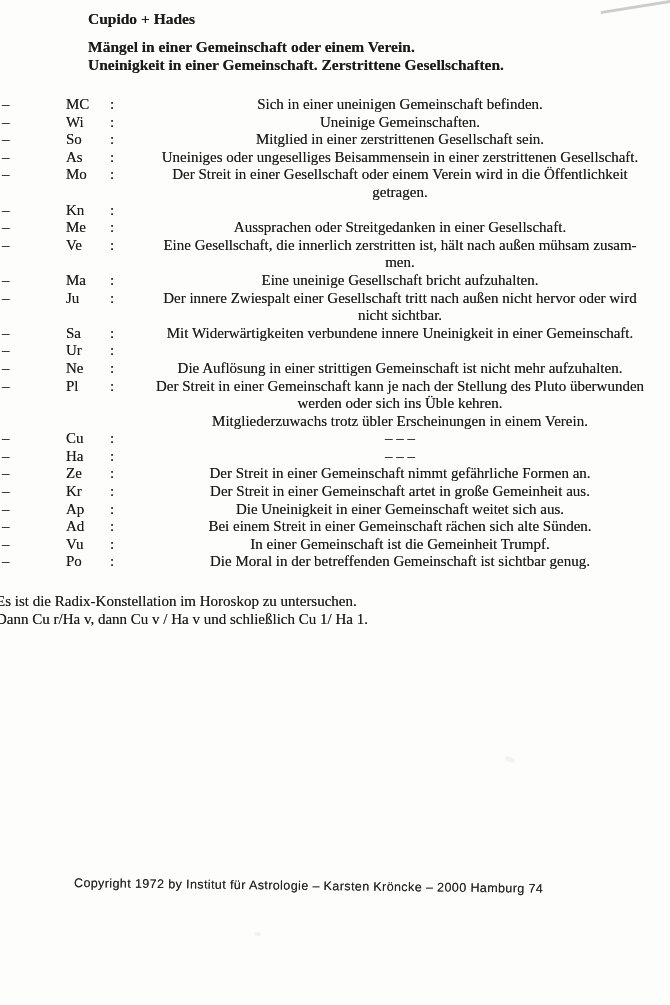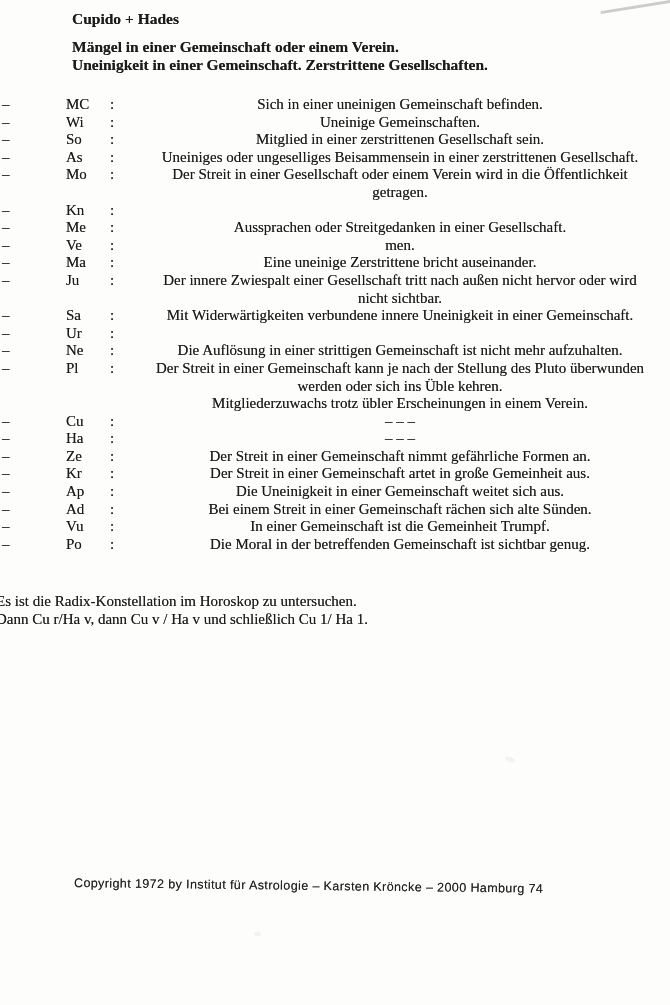--- a/index.html
+++ b/index.html
@@ -13,21 +13,21 @@
     width: 670px; height: 1005px;
     background: #fdfdfc;
     font-family: "Liberation Serif", serif;
     color: #1b1b1b;
     overflow: hidden;
   }
   .ink { text-shadow: 0 0 0.5px rgba(20,20,20,0.65); }
 
   .header {
     position: absolute;
-    left: 72px; top: 10px;
+    left: 88px; top: 10px;
   }
   .title {
     font-size: 15.5px;
     font-weight: 700;
     line-height: 18px;
     white-space: nowrap;
   }
   .subtitle {
     margin-top: 10px;
     font-size: 15.5px;
@@ -150,29 +150,30 @@
         <span class="colon">:</span>
         <div class="desc">
           <div class="line">Aussprachen oder Streitgedanken in einer Gesellschaft.</div>
         </div>
       </div>
       <div class="entry">
         <span class="dash">–</span>
         <span class="abbr">Ve</span>
         <span class="colon">:</span>
         <div class="desc">
+          <div class="line">Eine Gesellschaft, die innerlich zerstritten ist, hält nach außen mühsam zusam-</div>
           <div class="line">men.</div>
         </div>
       </div>
       <div class="entry">
         <span class="dash">–</span>
         <span class="abbr">Ma</span>
         <span class="colon">:</span>
         <div class="desc">
-          <div class="line">Eine uneinige Zerstrittene bricht auseinander.</div>
+          <div class="line">Eine uneinige Gesellschaft bricht aufzuhalten.</div>
         </div>
       </div>
       <div class="entry">
         <span class="dash">–</span>
         <span class="abbr">Ju</span>
         <span class="colon">:</span>
         <div class="desc">
           <div class="line">Der innere Zwiespalt einer Gesellschaft tritt nach außen nicht hervor oder wird</div>
           <div class="line">nicht sichtbar.</div>
         </div>

